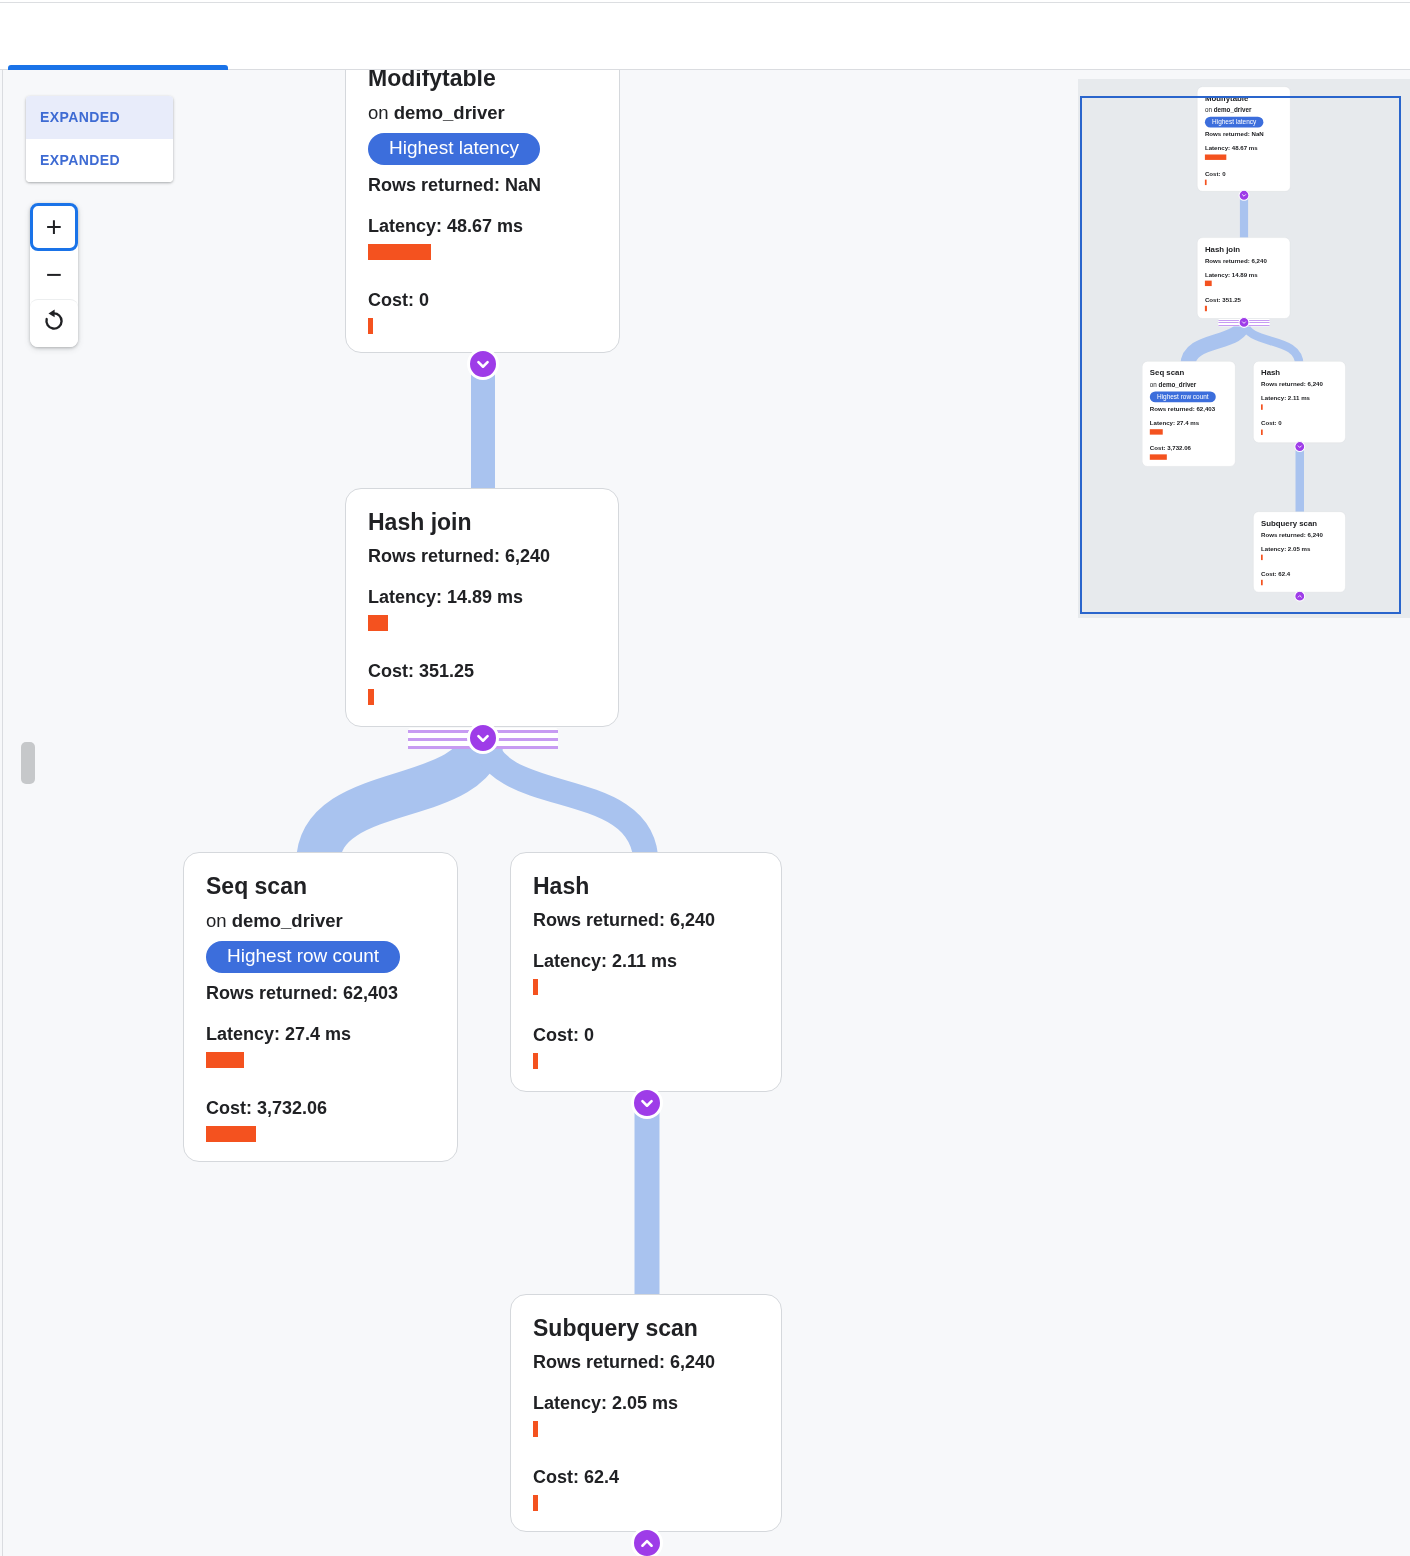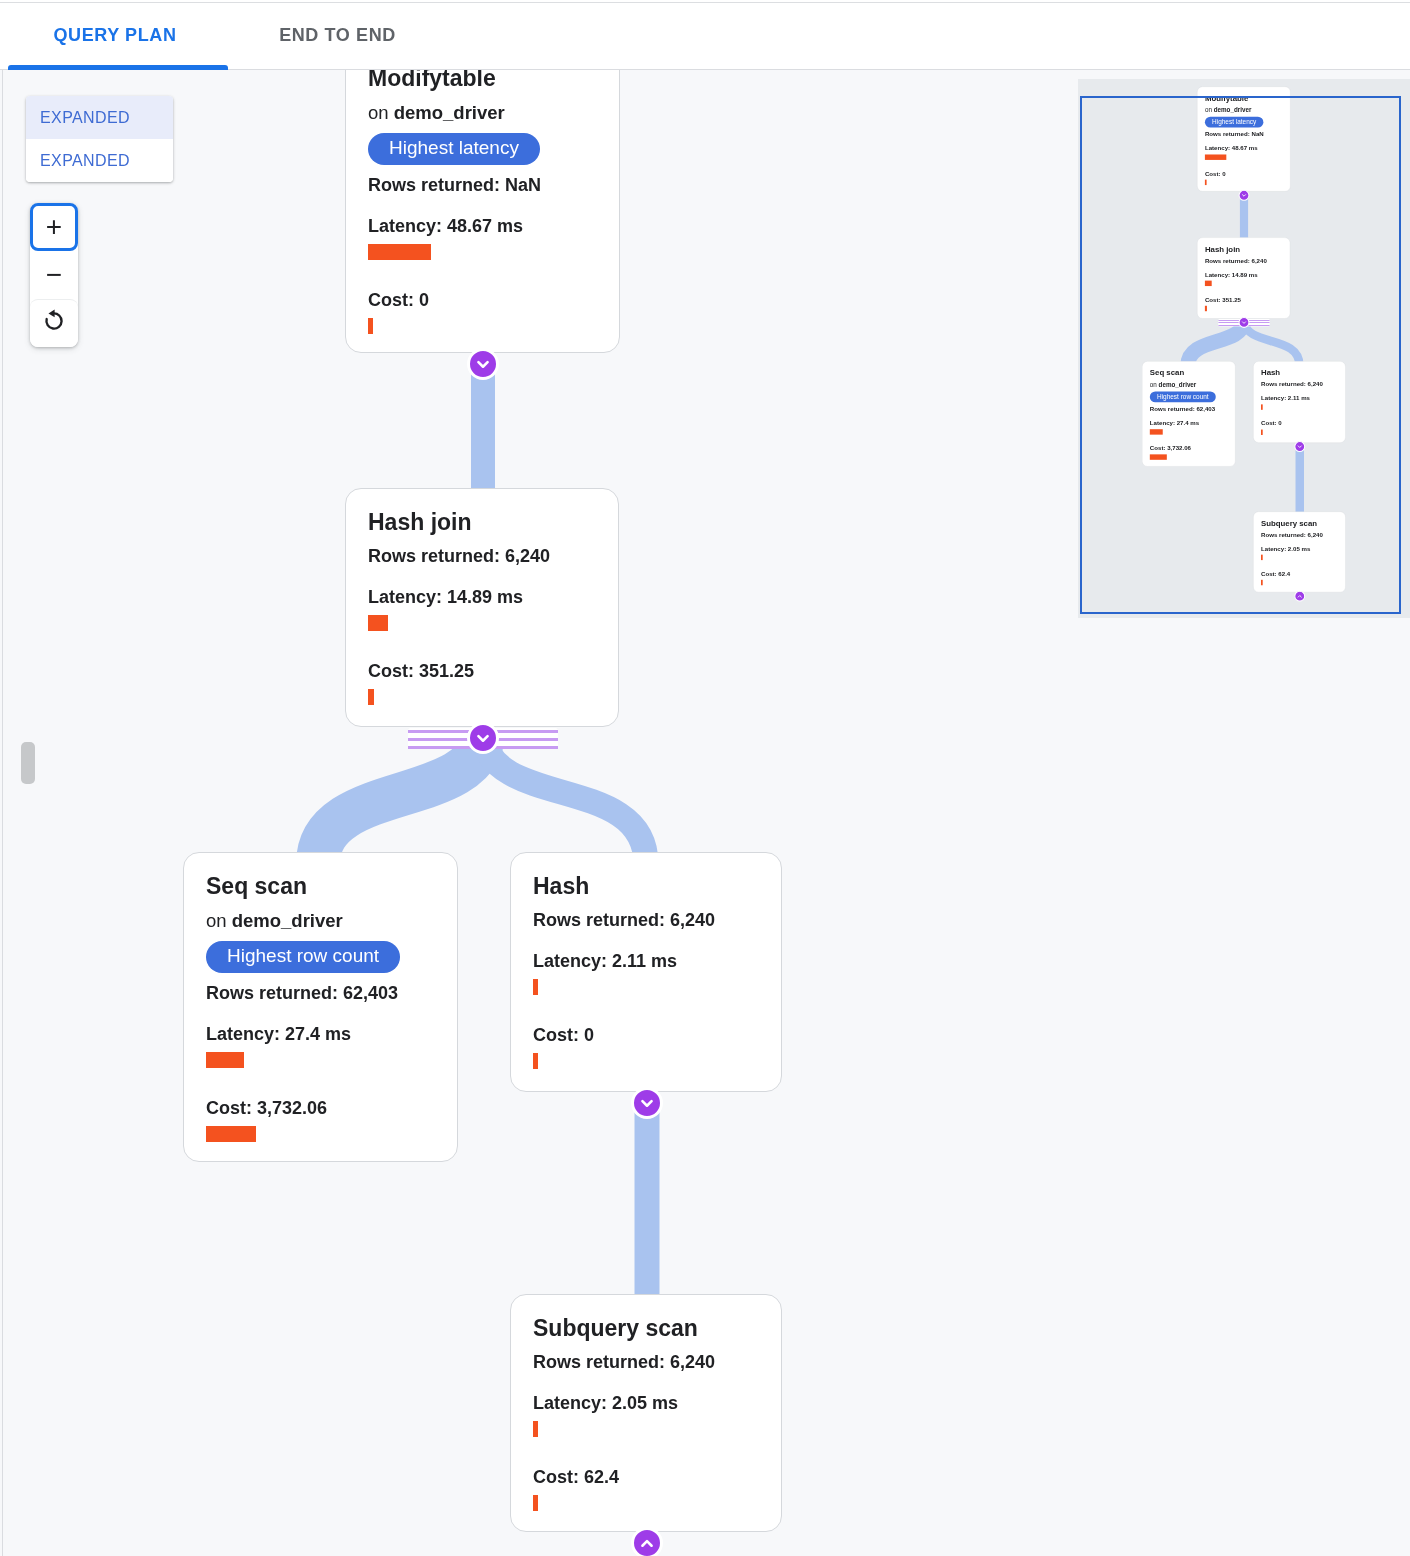--- a/index.html
+++ b/index.html
@@ -21,21 +21,21 @@
 
   
   .left-divider { position:absolute; left:2px; top:70px; bottom:0; width:1px; background:#dadce0; }
   .scroll-thumb { position:absolute; left:21px; top:742px; width:14px; height:42px;
                   background:#c6c8ca; border-radius:5px; }
 
   
   .view-toggle { position:absolute; left:26px; top:96px; width:147px; background:#fff;
                  border-radius:4px; box-shadow:0 1px 3px rgba(60,64,67,.3), 0 1px 2px rgba(60,64,67,.15);
                  overflow:hidden; z-index:5; }
-  .vt-row { height:43px; line-height:43px; padding-left:14px; font-size:16px; font-weight:400;
+  .vt-row { height:43px; line-height:43px; padding-left:14px; font-size:14px; font-weight:700;
             letter-spacing:.4px; color:#3e6bd3; cursor:pointer; background:#fff; }
   .vt-selected { background:#e8ecfa; }
 
   
   .zoom-card { position:absolute; left:30px; top:203px; width:48px; background:#fff;
                border-radius:8px; box-shadow:0 1px 3px rgba(60,64,67,.3), 0 2px 6px rgba(60,64,67,.15);
                z-index:5; }
   .zbtn { display:block; width:48px; height:48px; background:#fff; border:none; font-size:28px;
           font-weight:400; color:#202124; cursor:pointer; border-radius:8px;
           font-family:"Liberation Sans","DejaVu Sans",sans-serif; line-height:1; }
@@ -78,22 +78,20 @@
   .viewport-rect { position:absolute; left:2px; top:17px; width:321px; height:518px;
                    border:2px solid #2a65cc; cursor:move; }
 </style>
 </head>
 <body>
 
 <div class="page">
   <div class="top-line"></div>
 
   <header class="topbar">
-    <div class="tab tab-active" style="left:45px;width:140px;">QUERY PLAN</div>
-    <div class="tab tab-inactive" style="left:272px;width:131px;">END TO END</div>
     <div class="tab-underline"></div>
   </header>
 
   <main>
     <div class="left-divider"></div>
     <div class="scroll-thumb"></div>
 
     <div id="graph-main" class="graph">
         <div class="graph">
           <svg class="edges" width="600" height="1490" viewBox="0 0 600 1490">

